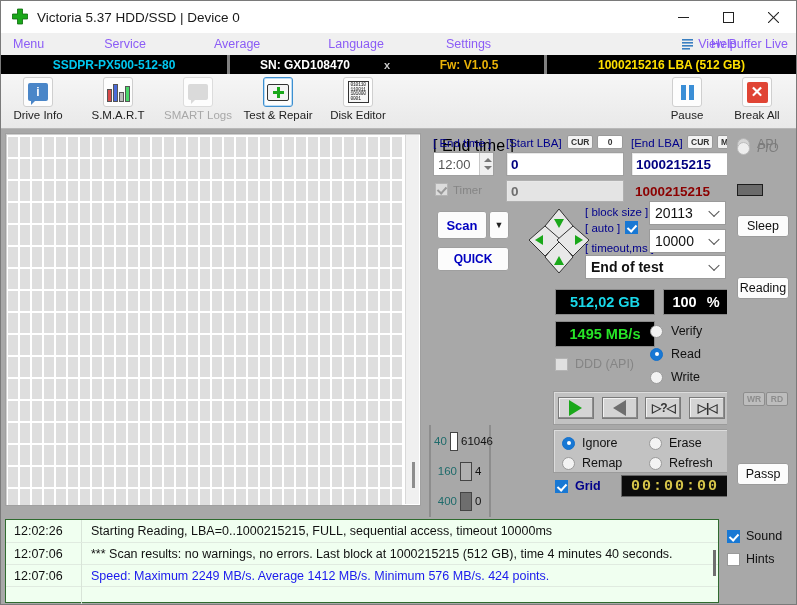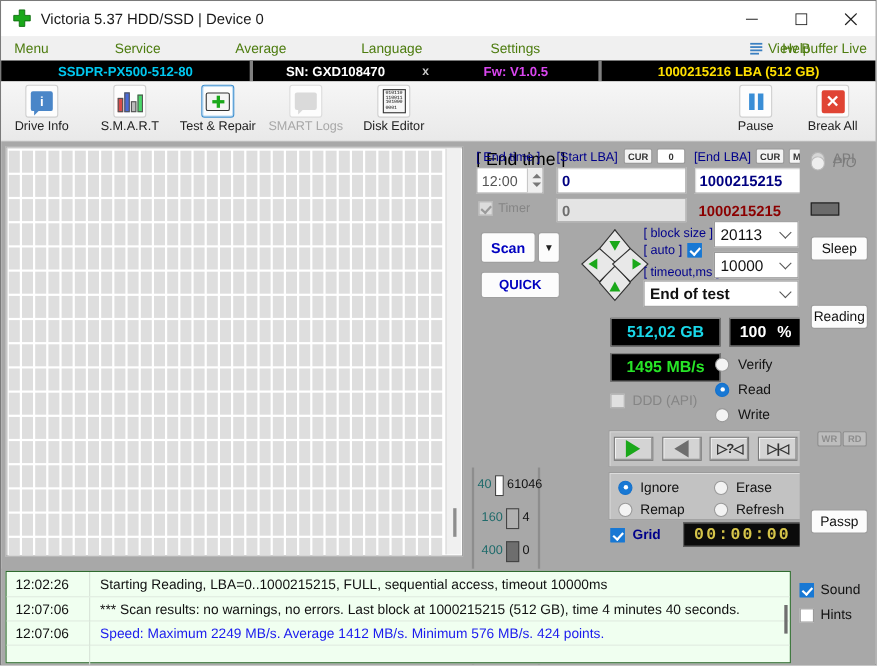--- a/index.html
+++ b/index.html
@@ -35,21 +35,21 @@
     width: 45px; height: 32px; display: flex; align-items: center; justify-content: center;
     font-size: 13px; color: #222;
   }
 
   
   .menubar {
     height: 22px; width: 100%;
     background: #f0f0f0;
     display: flex; align-items: center;
     position: relative;
-    font-size: 12.5px; color: #4d7c0f;
+    font-size: 12.5px; color: #8b5cf6;
   }
   .menuitem { padding: 0 10px; height: 22px; line-height: 22px; white-space: nowrap; }
   .menu-right { position: absolute; right: 2px; top: 0; height: 22px; display: flex; align-items: center; }
   .vbl { display: flex; align-items: center; gap: 5px; padding: 0 6px 0 4px; height: 22px; }
   .vbl-icon {
     width: 11px; height: 11px;
     background:
       linear-gradient(#3a7fc1 0 0) no-repeat 0 0 / 11px 1.6px,
       linear-gradient(#3a7fc1 0 0) no-repeat 0 3px / 11px 1.6px,
       linear-gradient(#3a7fc1 0 0) no-repeat 0 6px / 11px 1.6px,
@@ -62,21 +62,21 @@
     background: #000; color: #fff;
     display: flex; align-items: center;
     font-size: 12px; font-weight: bold;
     position: relative;
   }
   .db-seg { height: 19px; display: flex; align-items: center; justify-content: center; }
   .db-model { width: 226px; color: #00c8f0; }
   .db-sep { width: 3px; height: 19px; background: #808080; }
   .db-sn { width: 150px; color: #ffffff; }
   .db-x { width: 14px; color: #c8c8c8; font-size: 11px; font-weight: bold; }
-  .db-fw { width: 150px; color: #d946ef; }
+  .db-fw { width: 150px; color: #eab308; }
   .db-lba { flex: 1; color: #ffe000; }
 
   
   .toolbar {
     height: 55px; width: 100%;
     background: linear-gradient(#f6f6f6, #e9e9e9);
     border-bottom: 1px solid #b8b8b8;
     display: flex; align-items: flex-start;
     position: relative;
   }
@@ -342,33 +342,33 @@
       <div class="ibox">
         <span class="ic-smart">
             <i style="height:13px;background:#d84a4a"></i>
             <i style="height:18px;background:#4a6ad8"></i>
             <i style="height:10px;background:#bbb"></i>
             <i style="height:16px;background:#4ad86a"></i>
           </span>
       </div>
       <span>S.M.A.R.T</span>
     </div>
+    <div class="tbtn disabled" style="margin-left:10px">
+      <div class="ibox">
+          <span class="ic-logs"></span>
+        </div>
+      <span>SMART Logs</span>
+    </div>
     <div class="tbtn sel" style="margin-left:10px">
       <div class="ibox">
           <span class="ic-kit">
             <span class="cross"></span>
           </span>
         </div>
       <span>Test &amp; Repair</span>
-    </div>
-    <div class="tbtn disabled" style="margin-left:10px">
-      <div class="ibox">
-          <span class="ic-logs"></span>
-        </div>
-      <span>SMART Logs</span>
     </div>
     <div class="tbtn" style="margin-left:10px">
       <div class="ibox">
         <span class="ic-disk">
           <span>010110</span><br>
           <span>110011</span><br>
           <span>101000</span><br>
           <span>0001</span>
         </span>
       </div>

